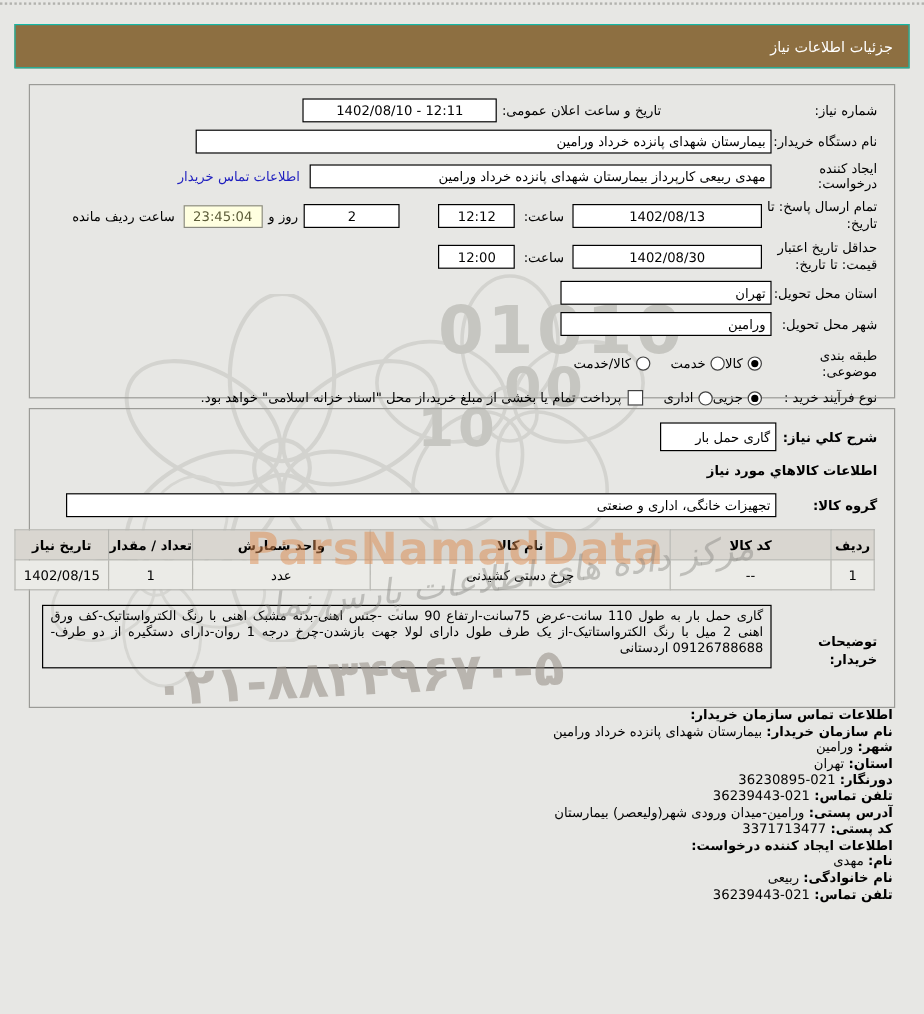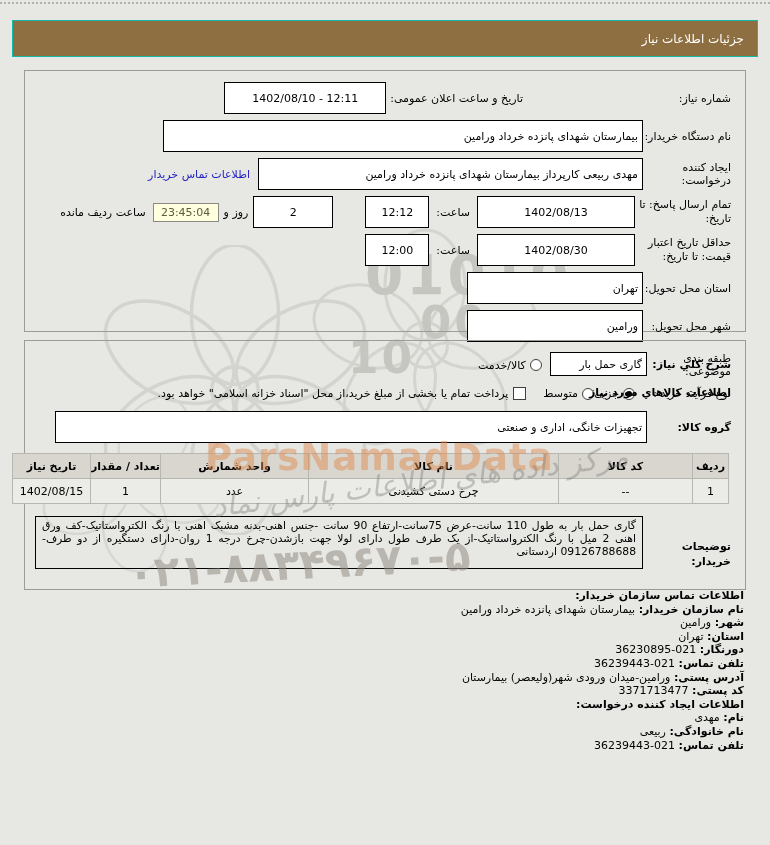--- a/index.html
+++ b/index.html
@@ -50,21 +50,21 @@
   #group-items { top:340px; height:250px; }
   #section-contact { position:absolute; top:589px; right:26px; left:26px; z-index:1; line-height:13.6px; }
 
   .row { display:flex; align-items:center; margin-bottom:6px; }
   .lbl { flex-shrink:0; }
   .lblw { width:96px; flex-shrink:0; line-height:14px; }
   .bold { font-weight:bold; }
 
   input.box, .boxval {
     font-family:"DejaVu Sans", sans-serif; font-size:11px; color:#000;
-    background:#ffffff; border:1px solid #000; height:32px; padding:1px 4px;
+    background:#ffffff; border:1px solid #000; height:20px; padding:1px 4px;
   }
   .ctr { text-align:center; direction:ltr; }
   .rgt { text-align:right; direction:rtl; }
   .countdown {
     display:inline-flex; align-items:center; justify-content:center;
     width:66px; height:19px; background:#ffffe0; border:1px solid #8a8a80;
     color:#5c5c38; direction:ltr; font-size:11px;
   }
   a.cl { color:#1f1fbf; text-decoration:none; }
 
@@ -140,21 +140,21 @@
 </div>
 
 <div class="titlebar">
   <span>جزئیات اطلاعات نیاز</span>
 </div>
 
 <div class="groupbox" id="group-main">
 
   <div class="row">
     <span class="lbl" style="width:88px;">شماره نیاز:</span>
-    <span class="lbl" style="margin-right:120px;">تاریخ و ساعت اعلان عمومی:</span>
+    <span class="lbl" style="margin-right:92px;">تاریخ و ساعت اعلان عمومی:</span>
     <input class="box ctr" style="width: 162px; margin-right: 4px;" readonly="" value="1402/08/10 - 12:11">
   </div>
 
   <div class="row">
     <span class="lbl" style="width:88px;">نام دستگاه خریدار:</span>
     <input class="box rgt" style="width: 480px;" readonly="" value="بیمارستان شهدای پانزده خرداد ورامین">
   </div>
 
   <div class="row">
     <span class="lbl" style="width:88px;">ایجاد کننده درخواست:</span>
@@ -207,21 +207,21 @@
   </div>
 
   <div class="row" style="margin-top:9px; margin-bottom:0;">
     <span class="lbl" style="width:96px;">نوع فرآیند خرید :</span>
     <span class="opt" style="margin-left:0;">
       <span class="radio" data-checked="true"></span>
       <span>جزیی</span>
     </span>
     <span class="opt">
       <span class="radio" data-checked="false"></span>
-      <span>متوسط</span>
+      <span>اداری</span>
     </span>
     <span class="opt" style="margin-left:28px;">
       <span class="checkbox"></span>
       <span>پرداخت تمام یا بخشی از مبلغ خرید،از محل "اسناد خزانه اسلامی" خواهد بود.</span>
     </span>
   </div>
 </div>
 
 <div class="groupbox" id="group-items">
 

